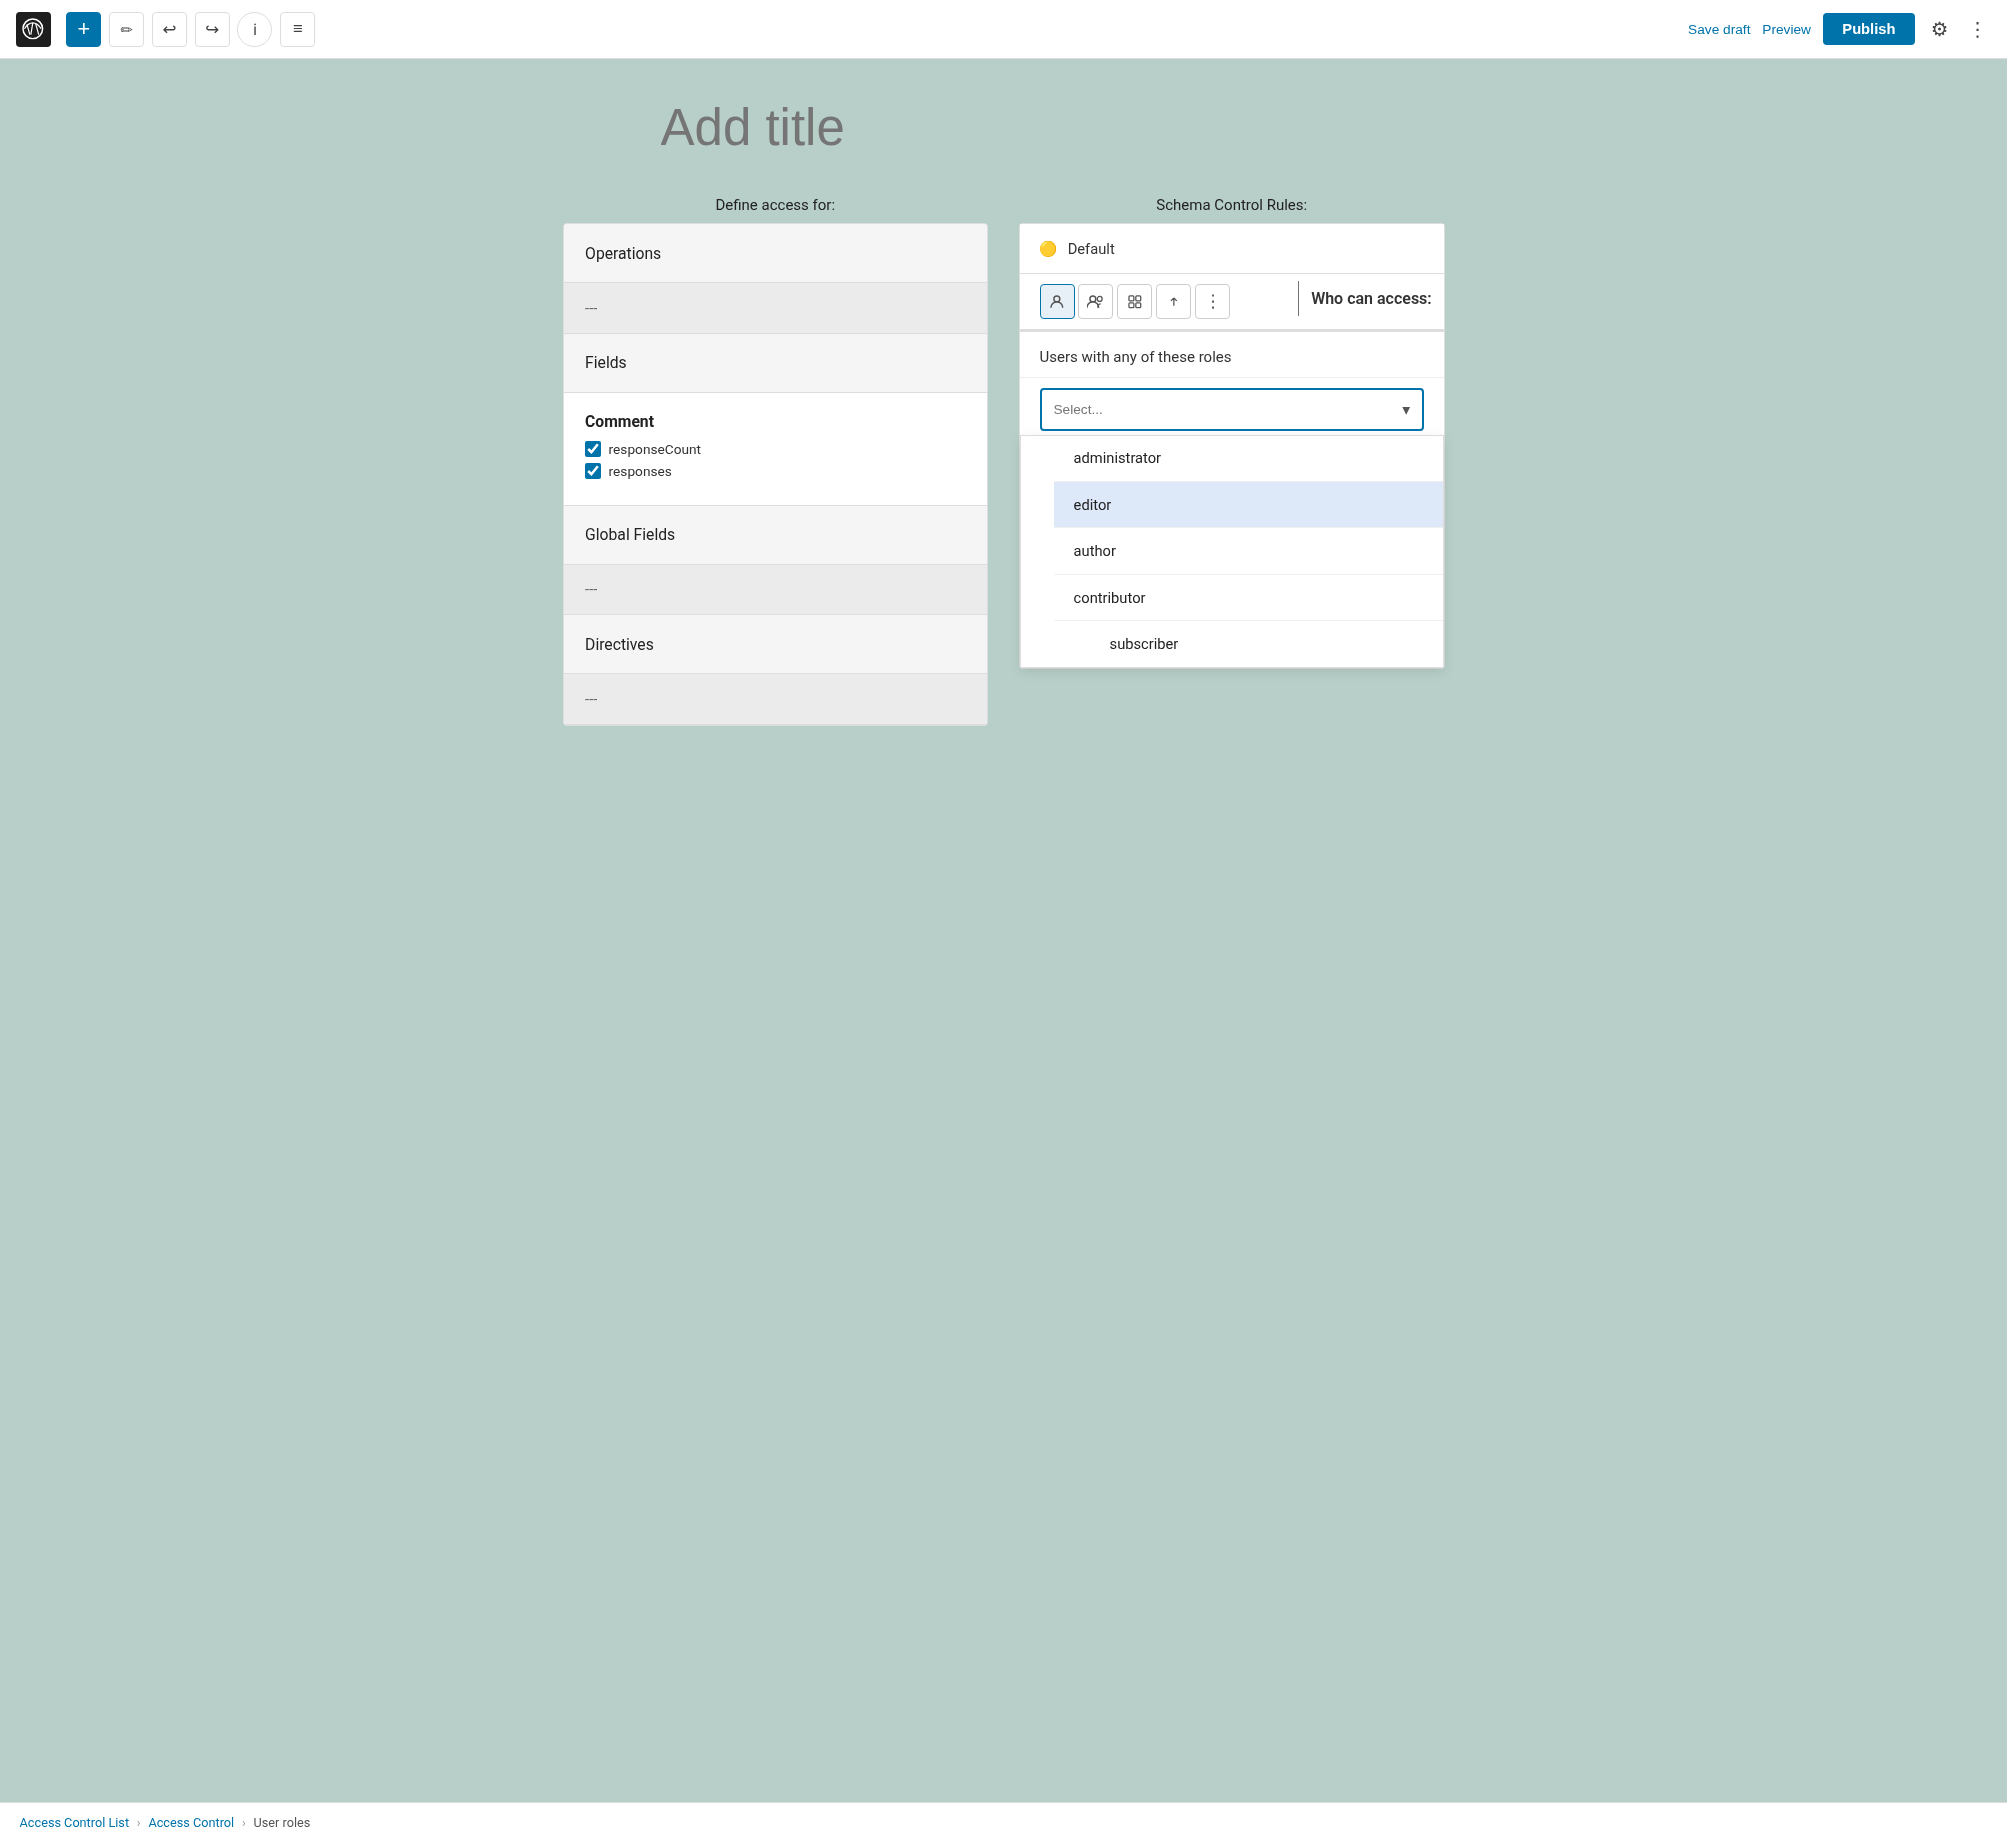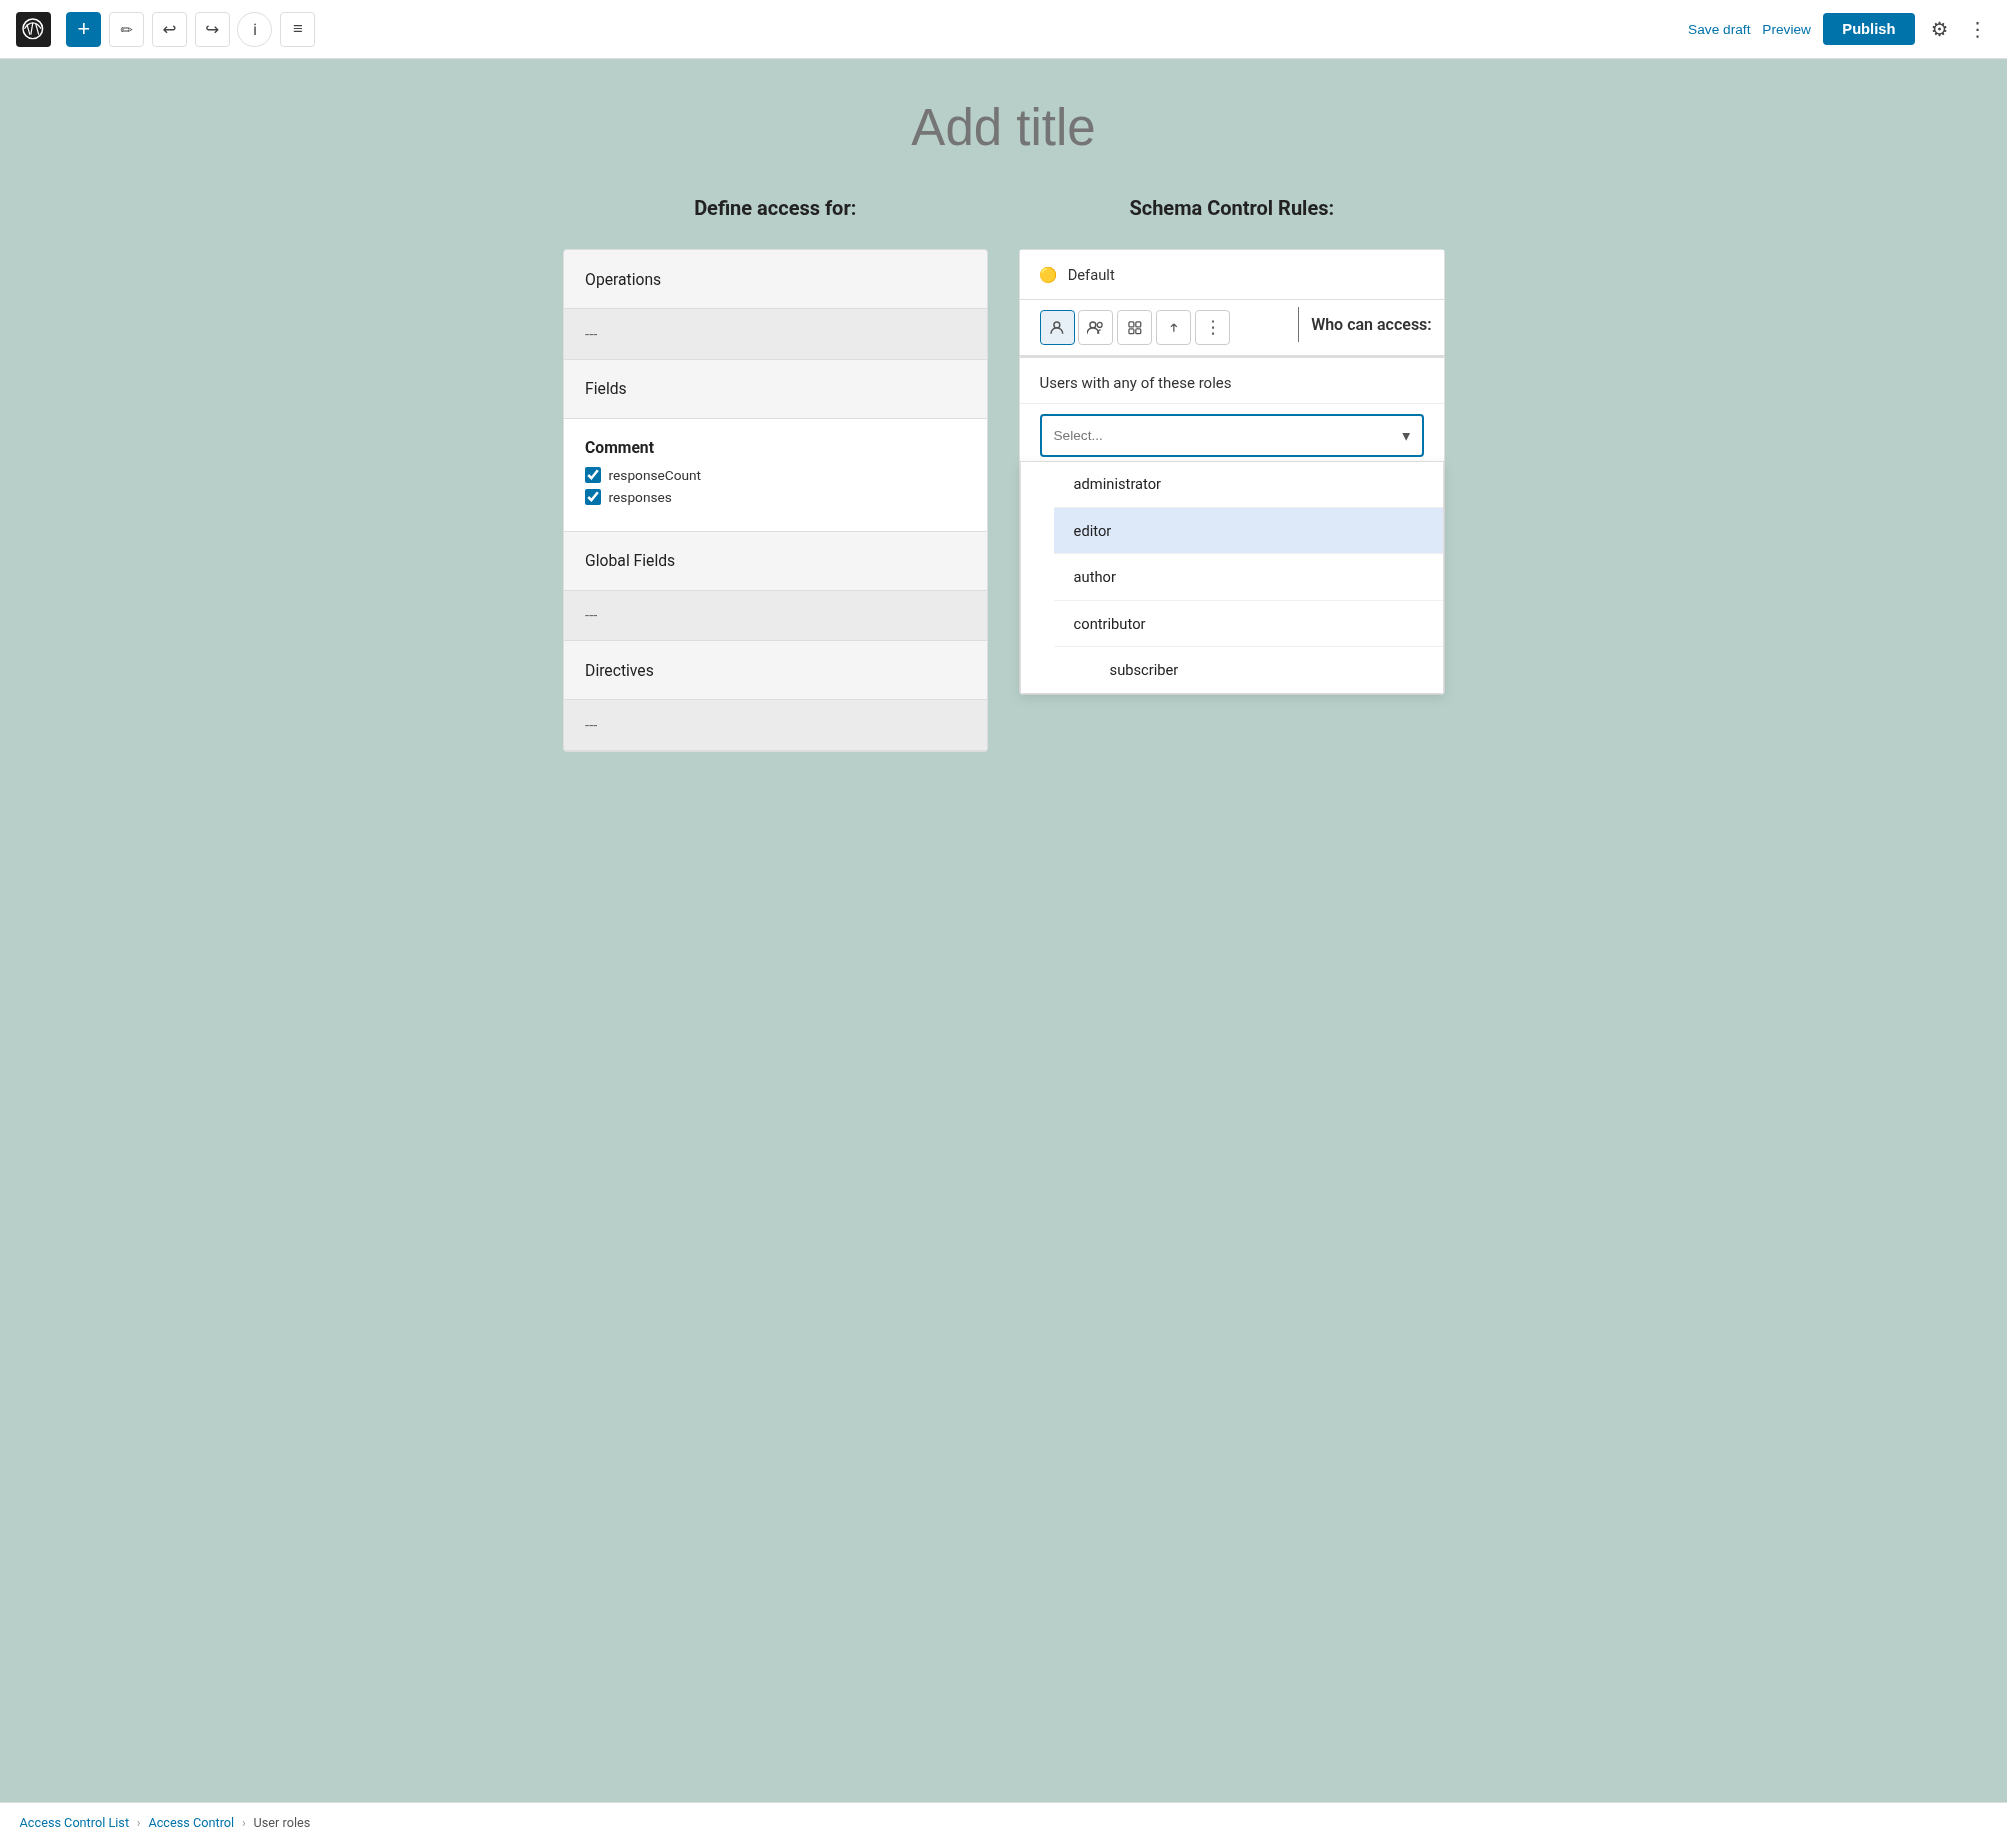--- a/index.html
+++ b/index.html
@@ -96,21 +96,21 @@
       padding: 39px 19.6px 19.6px;
       display: flex;
       flex-direction: column;
       align-items: center;
     }
 
     .page-title-input {
       font-size: 51px;
       color: #666;
       font-weight: 300;
-      text-align: center;
+      text-align: left;
       margin-bottom: 39px;
       background: transparent;
       border: none;
       outline: none;
       width: 100%;
       max-width: 686px;
     }
 
     
     .two-col {
@@ -123,24 +123,24 @@
 
     .col-left {
       flex: 1;
     }
     .col-right {
       flex: 1;
     }
 
     .col-label {
       text-align: center;
-      font-weight: 700;
-      font-size: 20px;
+      font-weight: 400;
+      font-size: 15px;
       color: #222;
-      margin-bottom: 29px;
+      margin-bottom: 9px;
     }
 
     
     .left-panel {
       background: #f0f0f0;
       border: 1px solid #ddd;
       border-radius: 3.9px;
       overflow: hidden;
     }
     .left-item {

